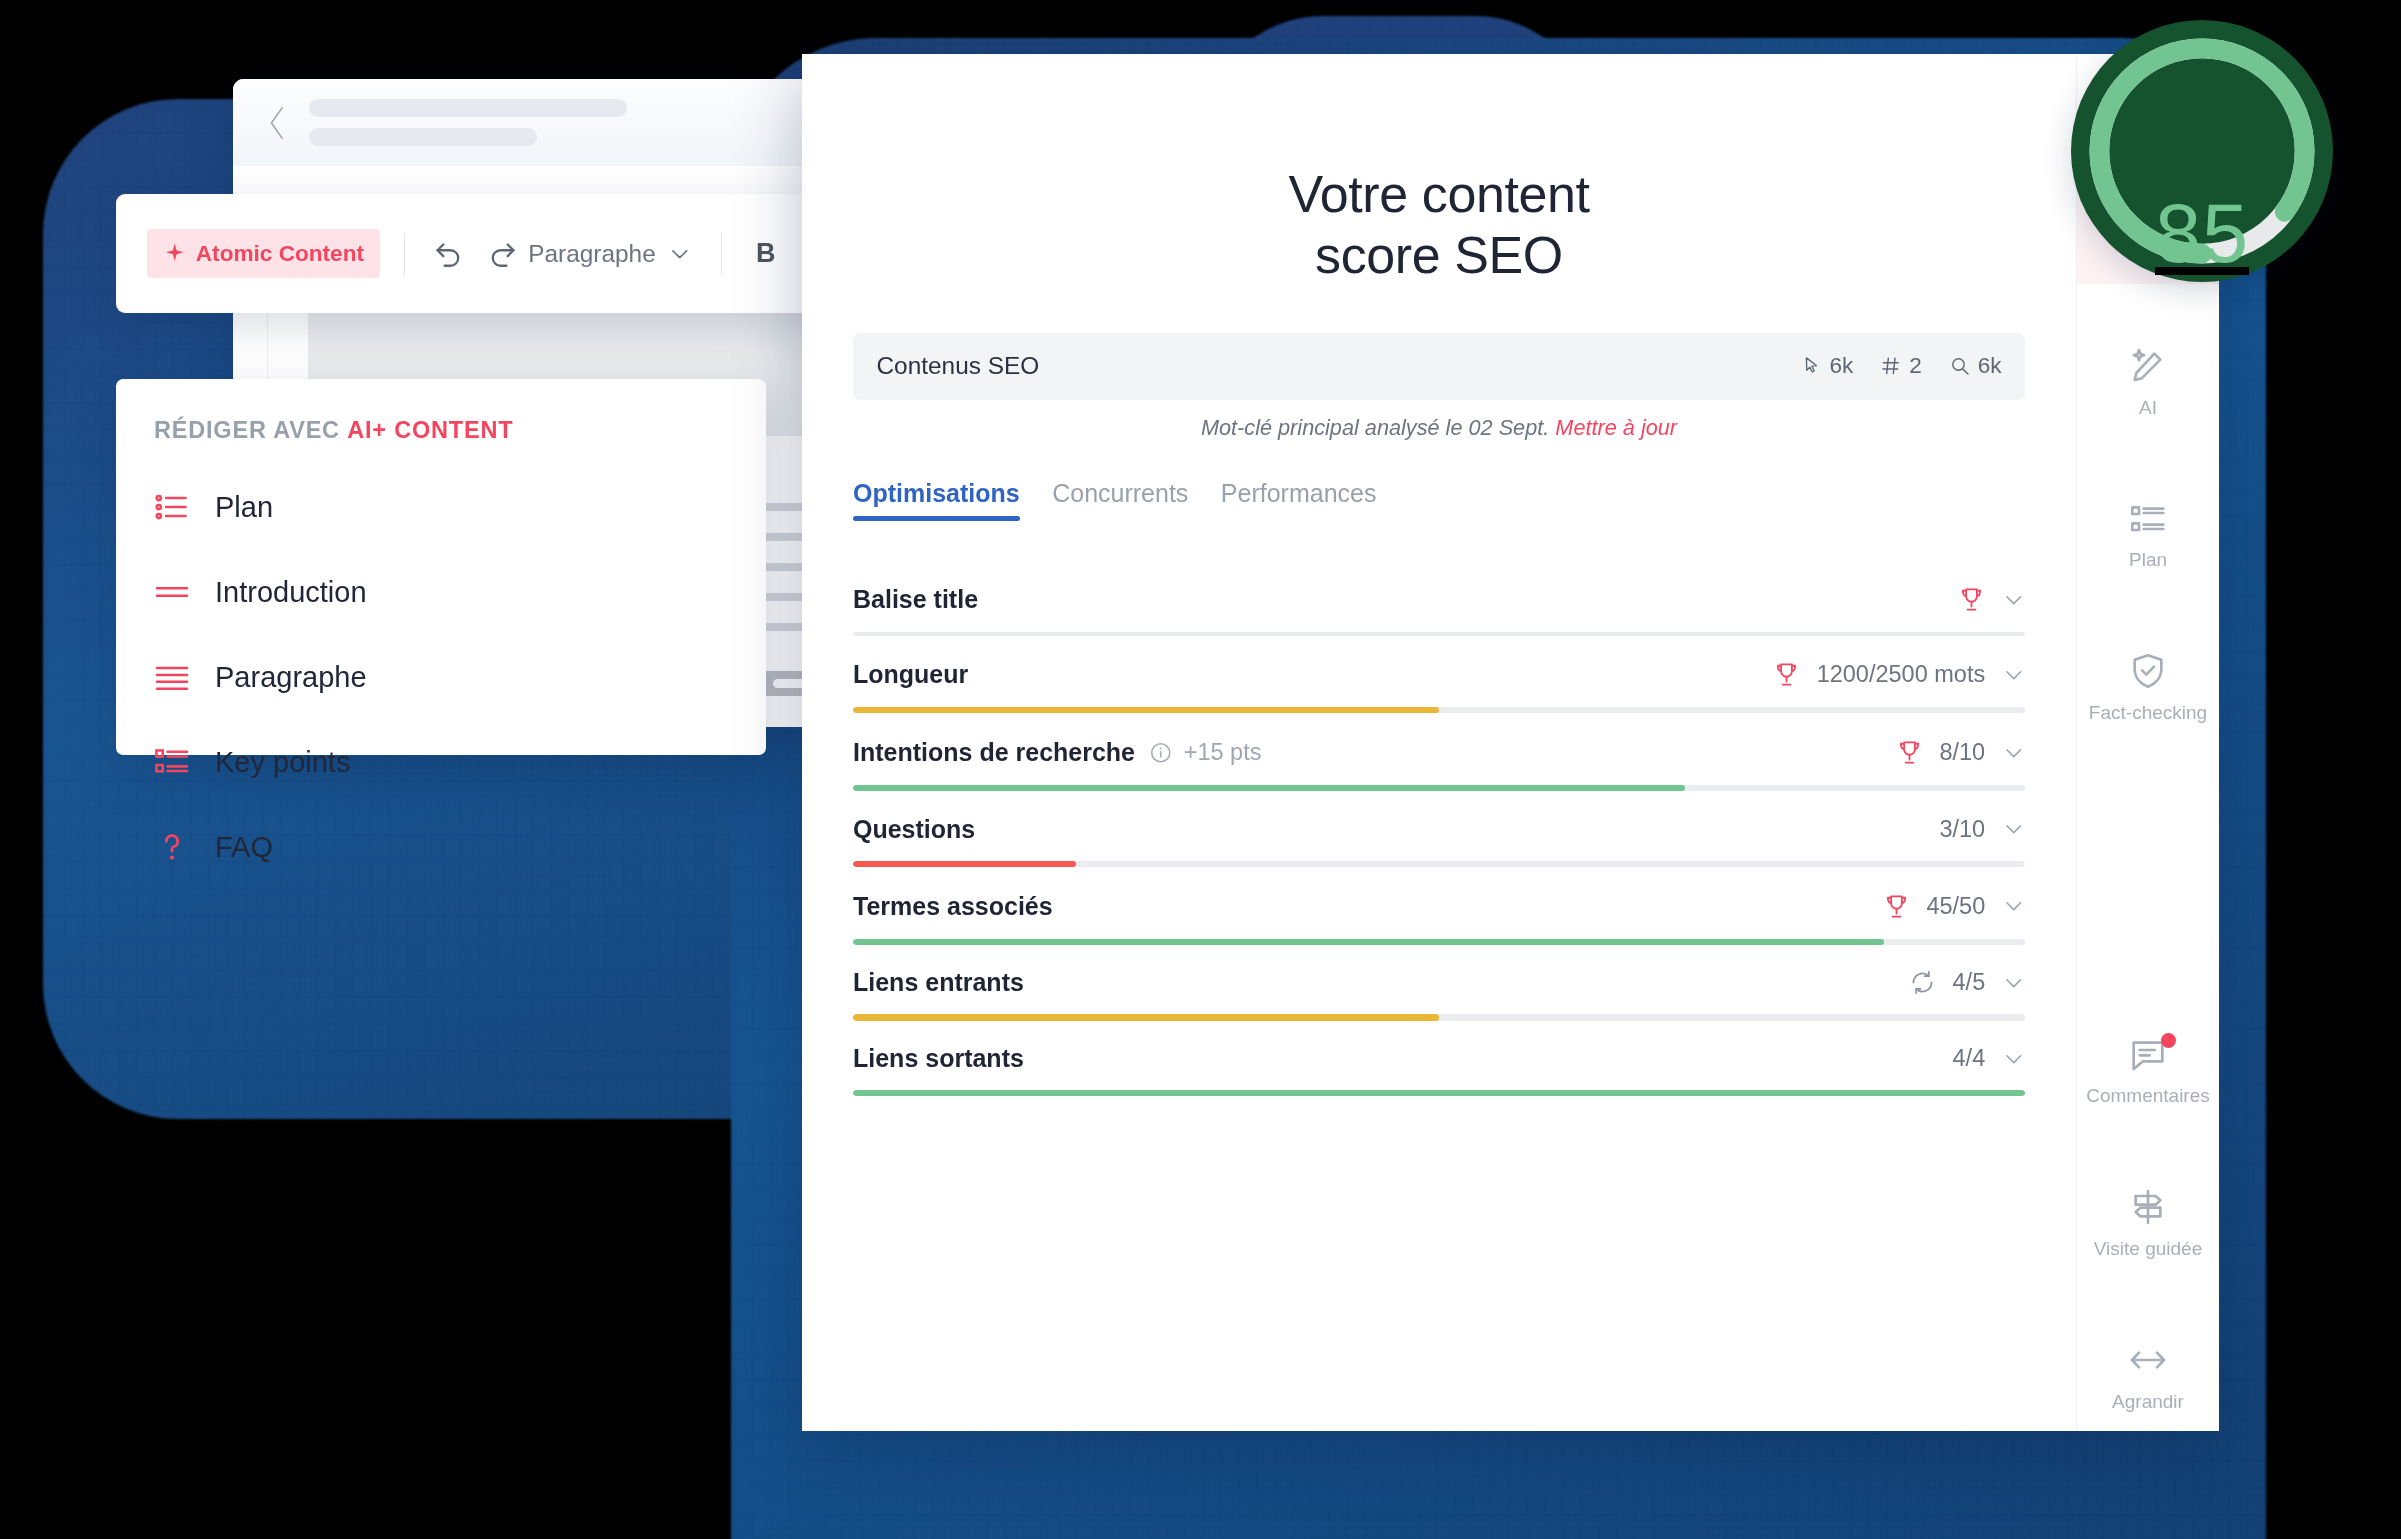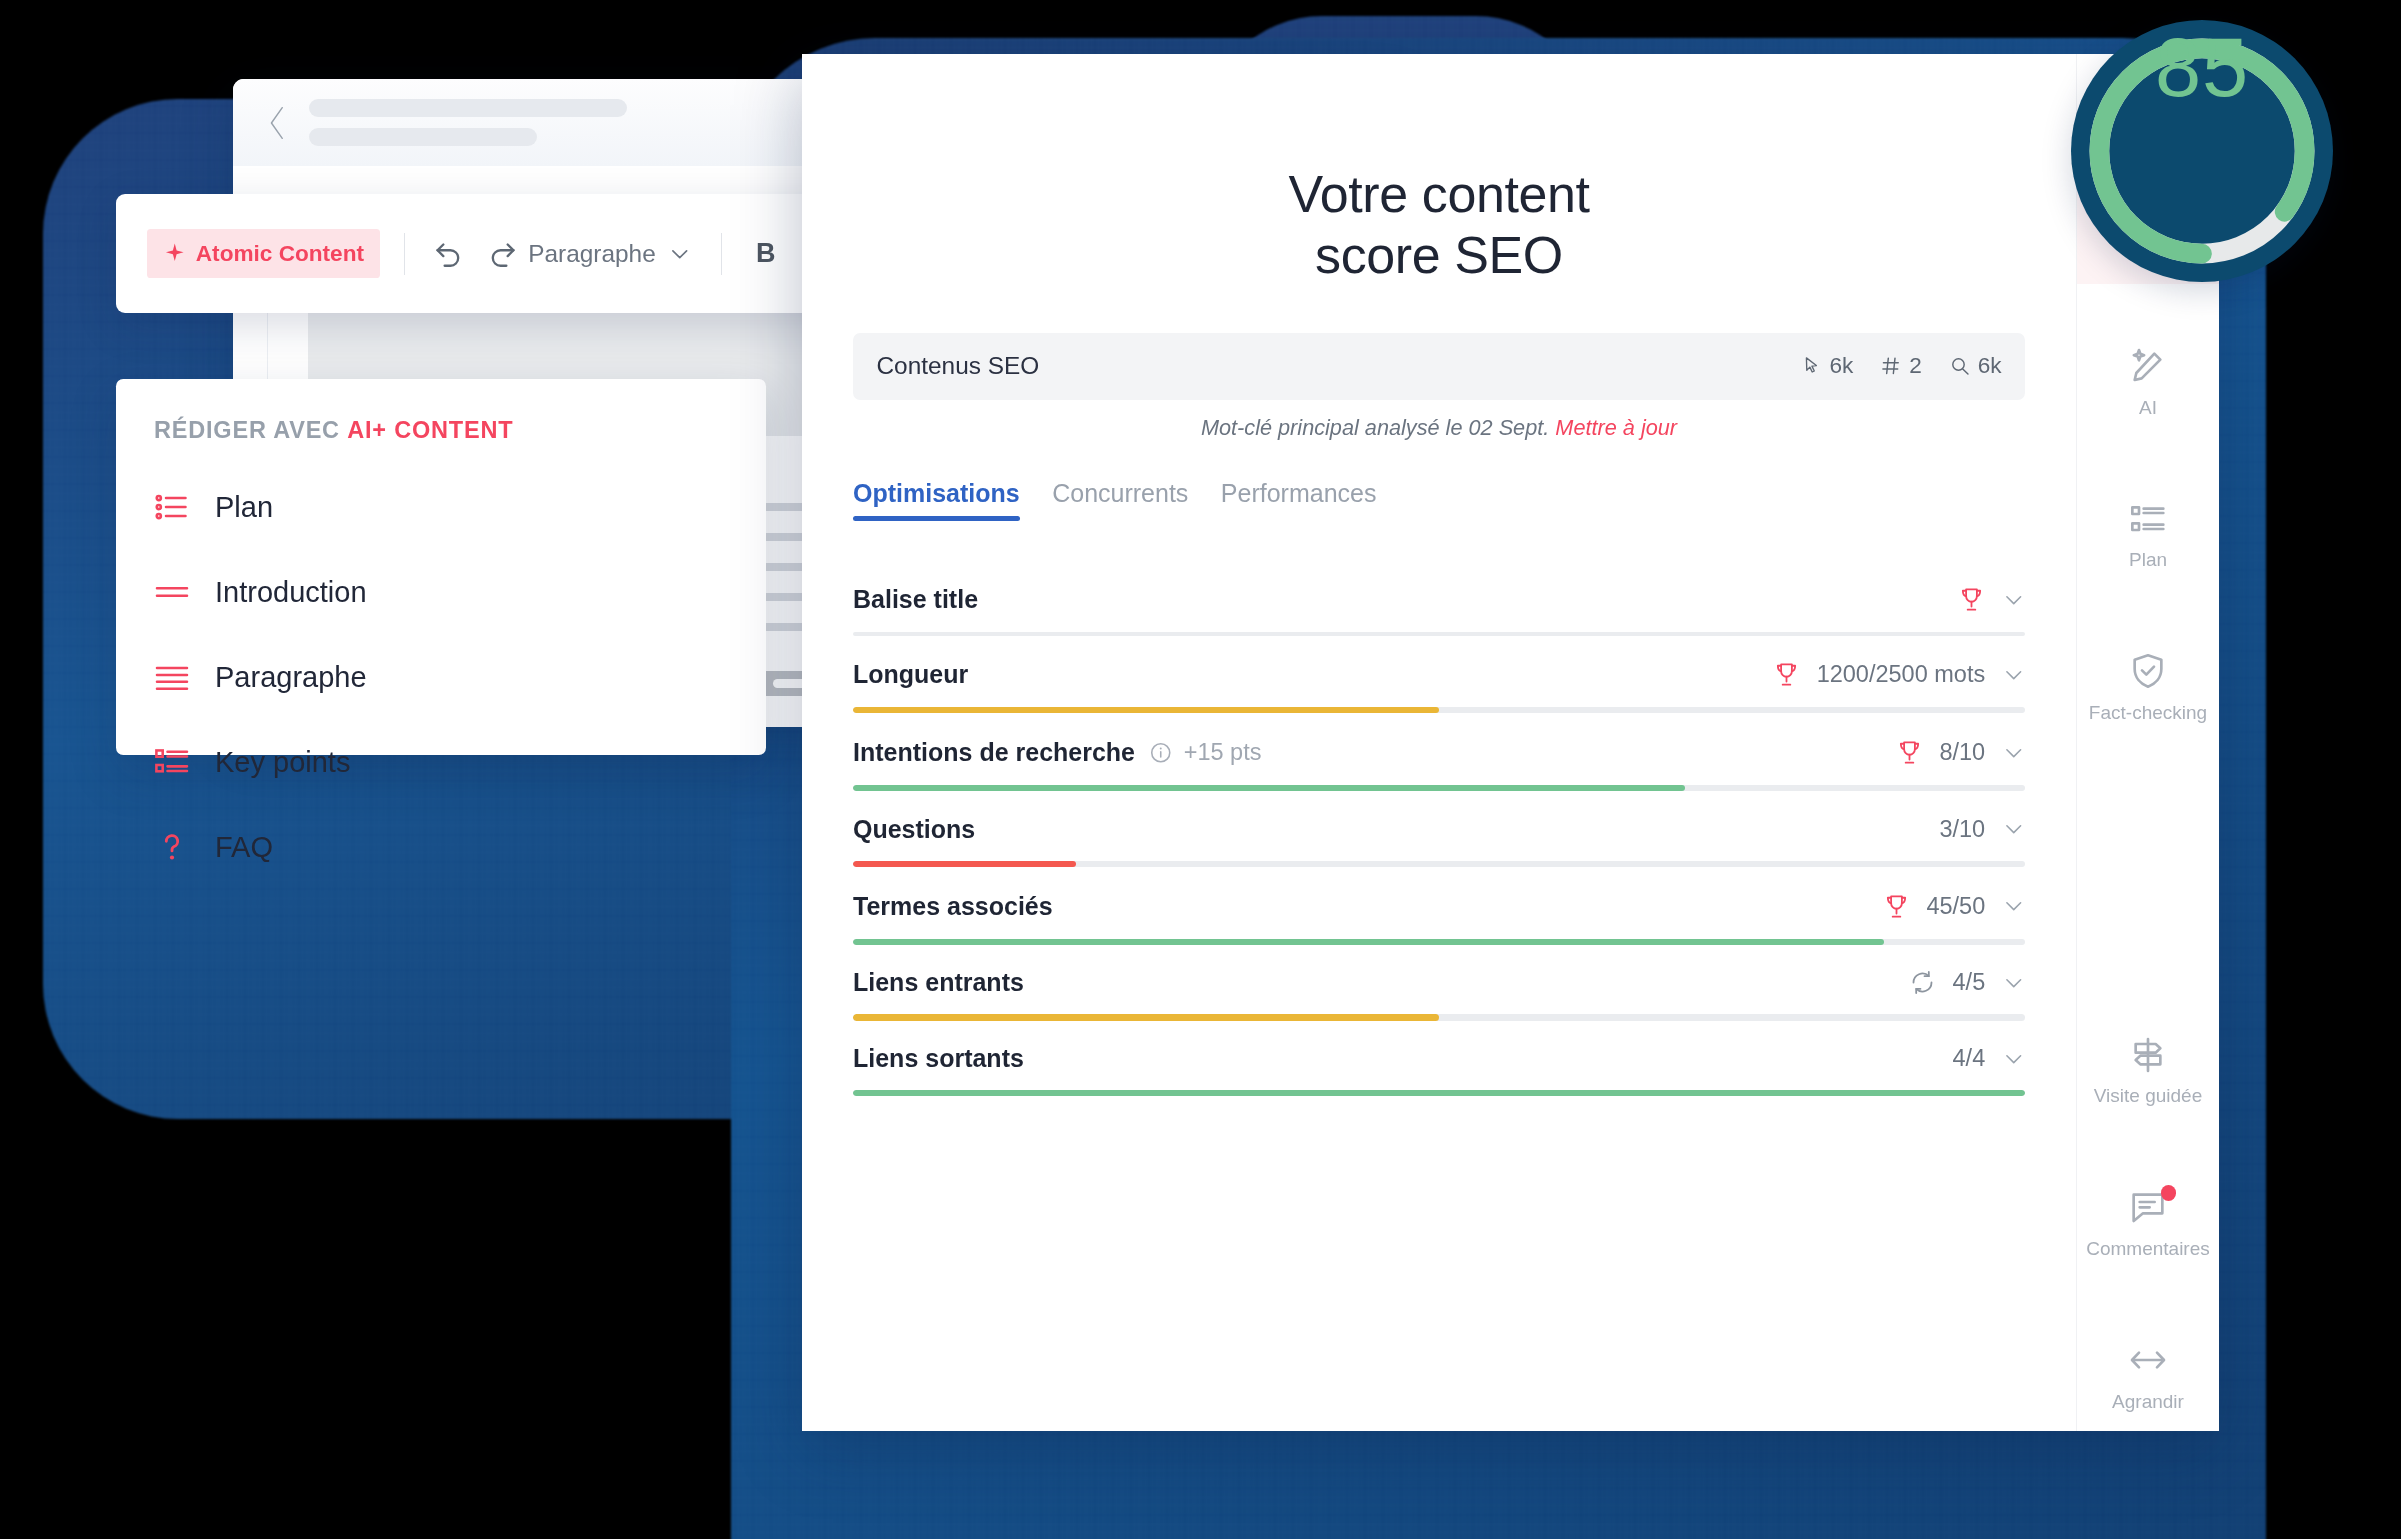--- a/index.html
+++ b/index.html
@@ -187,22 +187,22 @@
   .rail-item.active label { color:#f4455f; }
   .rail-item .dot {
     position:absolute; width:15.3px; height:15.3px; border-radius:50%; background:#f4455f;
     top:18px; left:84px;
   }
   .rail-spacer { flex:1 1 auto; min-height:36px; }
 
   
   .score-badge {
     position:absolute; left:2071px; top:20px; width:262px; height:262px;
-    border-radius:50%; background:#0c4a6e; box-shadow:0 9px 31px rgba(10,30,70,.18);
-    display:flex; align-items:flex-start; justify-content:center;
+    border-radius:50%; background:#14532d; box-shadow:0 9px 31px rgba(10,30,70,.18);
+    display:flex; align-items:flex-end; justify-content:center;text-decoration:underline;
   }
   .score-badge svg { position:absolute; inset:0; }
   .score-num { font-size:83px; color:#72c491; font-weight:400; letter-spacing:0.9px; z-index:2; }
 </style>
 </head>
 <body>
 
 <div id="stage">
 
   <div class="blob left">
@@ -565,33 +565,33 @@
         <div class="rail-item">
           <svg class="ri" viewBox="0 0 24 24" fill="none" stroke="currentColor" stroke-width="1.6" stroke-linecap="round" stroke-linejoin="round">
             <path d="M12 2.6l8 2.6v5.6c0 5-3.4 8.8-8 10.6-4.6-1.8-8-5.6-8-10.6V5.2z"></path>
             <path d="M8.4 11.6l2.6 2.6 4.6-4.8"></path>
           </svg>
           <label>Fact-checking</label>
         </div>
         <div class="rail-spacer"></div>
         <div class="rail-item">
           <svg class="ri" viewBox="0 0 24 24" fill="none" stroke="currentColor" stroke-width="1.6" stroke-linecap="round" stroke-linejoin="round">
+            <path d="M3.4 4.6h17.2v11.2H9l-5.6 4.6z"></path>
+            <path d="M7 9h9M7 12.2h6"></path>
+          </svg>
+          <span class="dot"></span>
+          <label>Commentaires</label>
+        </div>
+        <div class="rail-item">
+          <svg class="ri" viewBox="0 0 24 24" fill="none" stroke="currentColor" stroke-width="1.6" stroke-linecap="round" stroke-linejoin="round">
             <path d="M12 2.4v19.2"></path>
             <path d="M4.6 5.4h12l2.8 2.6-2.8 2.6h-12z"></path>
             <path d="M19.4 12.4h-12l-2.8 2.6 2.8 2.6h12z"></path>
           </svg>
           <label>Visite guidée</label>
-        </div>
-        <div class="rail-item">
-          <svg class="ri" viewBox="0 0 24 24" fill="none" stroke="currentColor" stroke-width="1.6" stroke-linecap="round" stroke-linejoin="round">
-            <path d="M3.4 4.6h17.2v11.2H9l-5.6 4.6z"></path>
-            <path d="M7 9h9M7 12.2h6"></path>
-          </svg>
-          <span class="dot"></span>
-          <label>Commentaires</label>
         </div>
         <div class="rail-item">
           <svg class="ri" viewBox="0 0 24 24" fill="none" stroke="currentColor" stroke-width="1.6" stroke-linecap="round" stroke-linejoin="round">
             <path d="M2.6 12h18.8"></path>
             <path d="M6.6 7.6L2.4 12l4.2 4.4"></path>
             <path d="M17.4 7.6l4.2 4.4-4.2 4.4"></path>
           </svg>
           <label>Agrandir</label>
         </div>
       </div>

